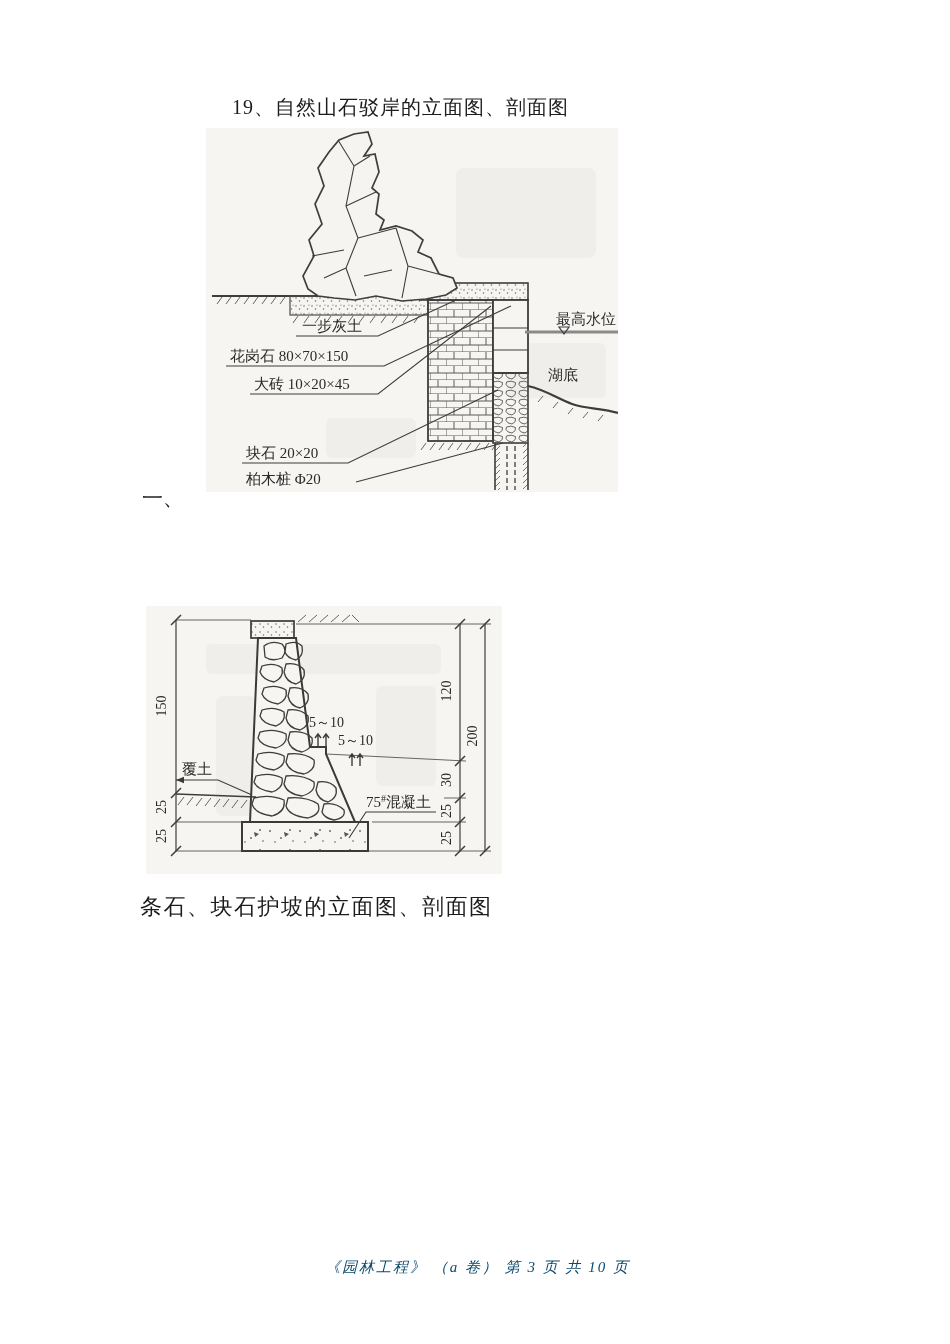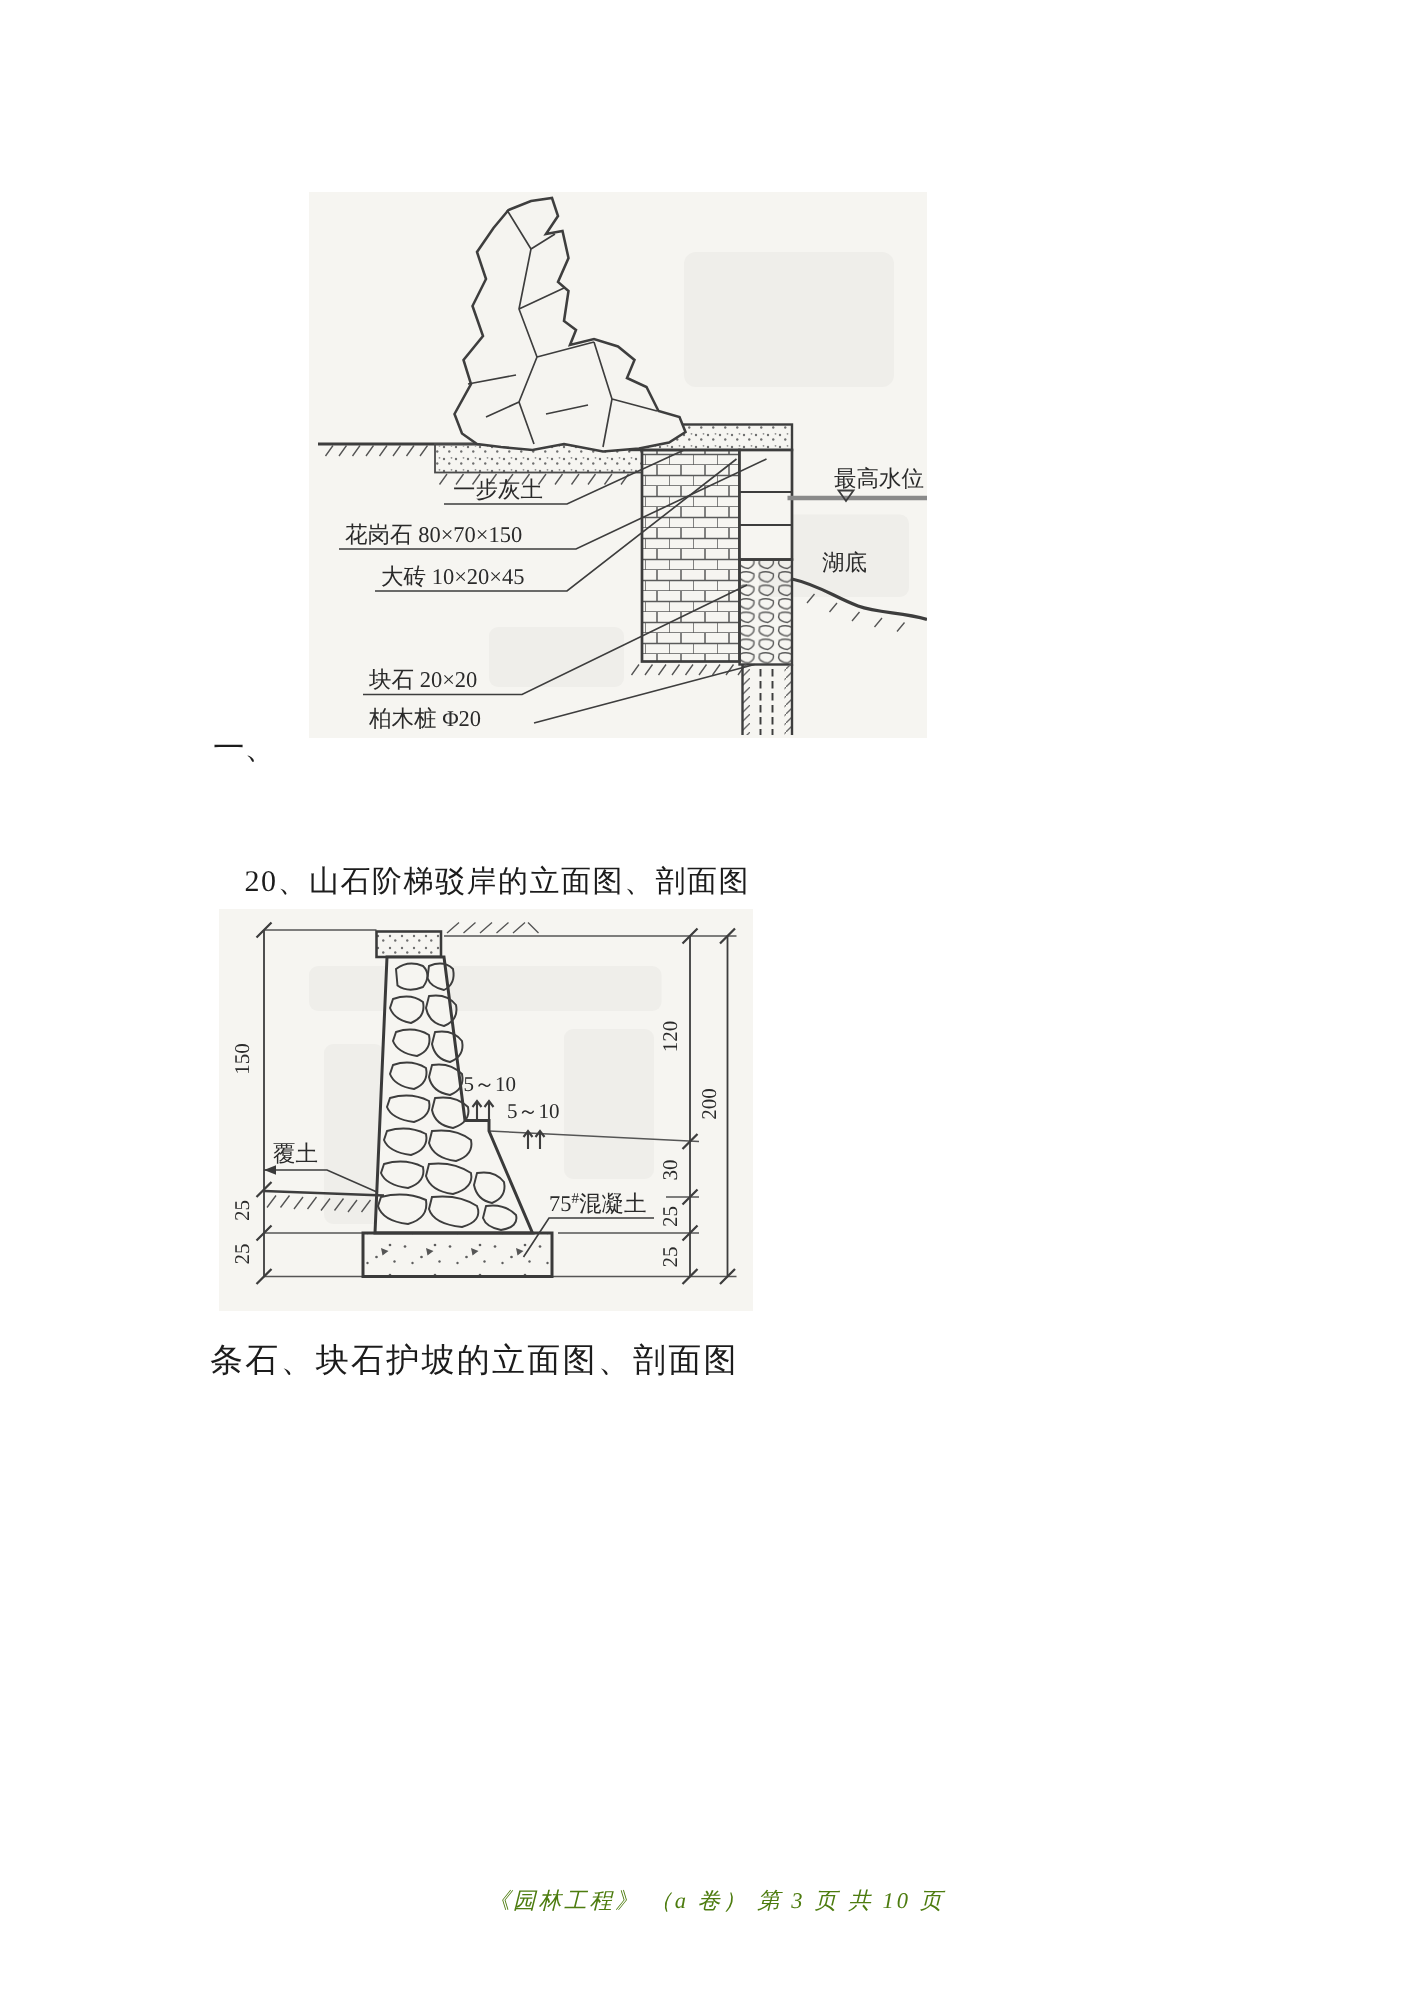--- a/index.html
+++ b/index.html
@@ -2,33 +2,34 @@
 <html><head>
 <meta charset="utf-8">
 <style>
   html,body{margin:0;padding:0;}
   body{background:#ffffff;font-family:"Liberation Serif","DejaVu Serif",serif;}
   .page{position:relative;width:950px;height:1344px;background:#ffffff;overflow:hidden;}
   .txt{position:absolute;color:#1c1c1c;white-space:nowrap;}
   .h-num{font-size:20px;letter-spacing:1px;}
   .marker{font-size:21px;}
   .caption{font-size:22px;letter-spacing:1.5px;text-align:right;}
-  .footer{position:absolute;left:5px;right:0;text-align:center;font-size:15px;font-style:italic;color:#4d7c0f;letter-spacing:2px;}
+  .footer{position:absolute;left:5px;right:0;text-align:center;font-size:15px;font-style:italic;color:#0c4a6e;letter-spacing:2px;}
   svg{position:absolute;display:block;}
   svg text{fill:#2a2a2a;font-family:"Liberation Serif","DejaVu Serif",serif;}
   .scanbg{fill:#f6f5f1;}
   .ink{stroke:#3d3d3d;fill:none;}
   .thin{stroke:#555;stroke-width:0.9;fill:none;}
   .bleed{fill:rgba(125,135,120,0.055);}
 </style>
 </head>
 <body>
 
 <div class="page">
 
+  <div class="txt h-num" style="left:232px;top:94px;">19、自然山石驳岸的立面图、剖面图</div>
 
   <svg style="left:206px;top:128px;" width="412" height="364" viewBox="0 0 412 364">
     <defs>
       <pattern id="f1-stipple" width="8" height="8" patternUnits="userSpaceOnUse">
         <circle cx="2" cy="2" r="0.8" fill="#6f6f6f"></circle>
           <circle cx="5.5" cy="5" r="0.8" fill="#6f6f6f"></circle>
           <circle cx="7" cy="1.2" r="0.6" fill="#8a8a8a"></circle>
       </pattern>
       <pattern id="f1-brick" width="16" height="14" patternUnits="userSpaceOnUse">
         <path d="M0 7 H16 M0 14 H16 M8 0 V7 M0 7 V14" stroke="#5a5a5a" stroke-width="1" fill="none"></path>
@@ -106,21 +107,20 @@
       <path class="ink" stroke-width="1.1" d="M44 266 H172 L285 178"></path>
       <text x="40" y="330">块石 20×20</text>
       <path class="ink" stroke-width="1.1" d="M36 335 H142 L292 262"></path>
       <text x="40" y="356">柏木桩 Φ20</text>
       <path class="ink" stroke-width="1.1" d="M150 354 L297 315"></path>
     </g>
   </svg>
 
   <div class="txt marker" style="left:142px;top:484px;">一、</div>
 
-  <div class="txt h-num" style="left:163px;top:574px;">20、山石阶梯驳岸的立面图、剖面图</div>
 
   <svg style="left:146px;top:606px;" width="356" height="268" viewBox="0 0 356 268">
     <defs>
       <pattern id="f2-stipple" width="8" height="8" patternUnits="userSpaceOnUse">
         <circle cx="2" cy="2" r="0.8" fill="#6f6f6f"></circle>
           <circle cx="5.5" cy="5" r="0.8" fill="#6f6f6f"></circle>
       </pattern>
       <pattern id="f2-conc" width="30" height="20" patternUnits="userSpaceOnUse">
         <circle cx="4" cy="5" r="0.9" fill="#5d5d5d"></circle>
           <circle cx="15" cy="12" r="0.9" fill="#5d5d5d"></circle>

